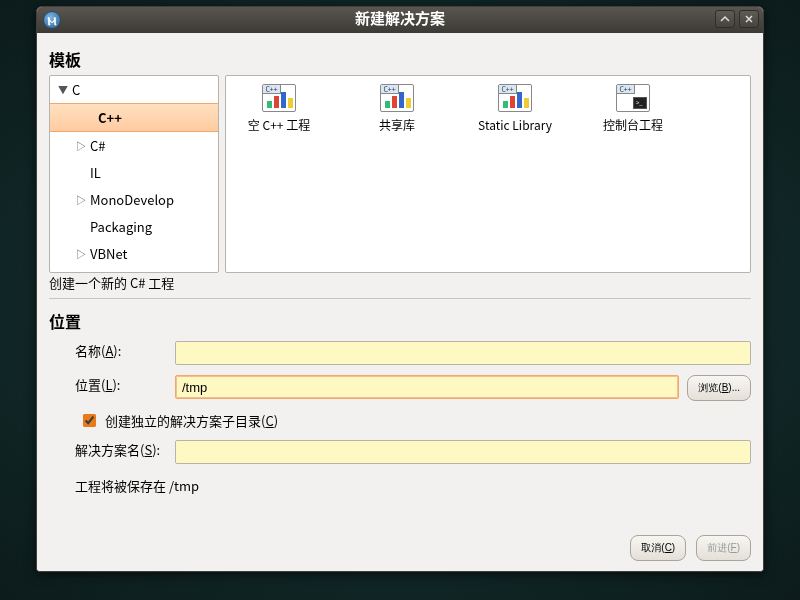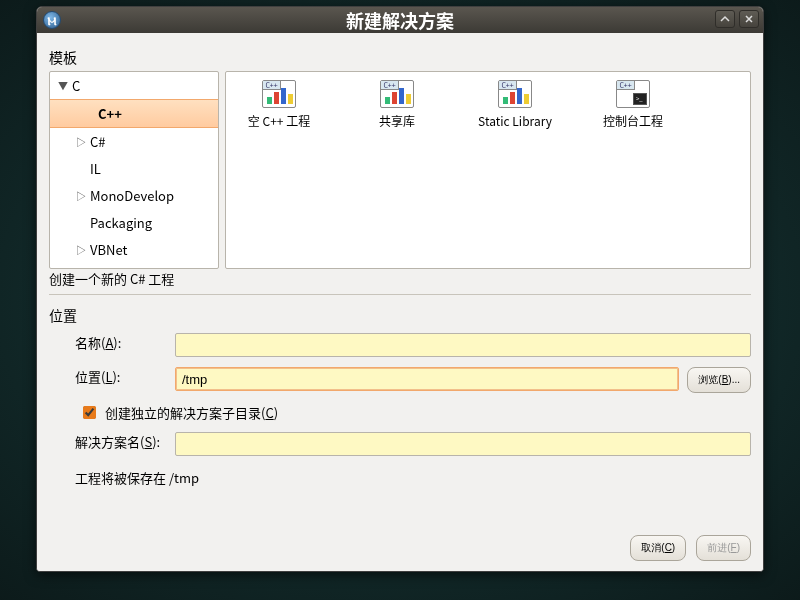--- a/index.html
+++ b/index.html
@@ -19,21 +19,21 @@
     border-radius: 6px 6px 4px 4px;
     box-shadow: 0 3px 12px rgba(0,0,0,.6);
     display: flex; flex-direction: column;
   }
   .titlebar {
     height: 26px;
     background: linear-gradient(#5a564f, #3c3a35);
     border-radius: 5px 5px 0 0;
     display: flex; align-items: flex-start; justify-content: center;
     position: relative;
-    color: #fff; font-weight: bold; font-size: 18px;
+    color: #fff; font-weight: bold; font-size: 15px;
   }
   .titlebar .app-icon {
     position: absolute; left: 6px; top: 4px;
     width: 18px; height: 18px;
     border-radius: 50%;
     background: radial-gradient(circle at 40% 35%, #7fb8e8, #2a5a8a);
     display: flex; align-items: center; justify-content: center;
     border: 1px solid #234b73;
   }
   .titlebar .app-icon::after {
@@ -49,21 +49,21 @@
     color: #ddd; font-size: 10px;
     display: flex; align-items: center; justify-content: center;
     cursor: pointer;
   }
   .content {
     flex: 1; padding: 10px 12px;
     display: flex; flex-direction: column;
     background: #f2f1ef;
     border-radius: 0 0 3px 3px;
   }
-  .section-label { font-weight: normal; font-size: 14px; margin: 4px 0; }
+  .section-label { font-weight: bold; font-size: 16px; margin: 4px 0; }
   .template-row { display: flex; gap: 6px; height: 198px; }
   .tree {
     width: 170px;
     border: 1px solid #b8b4ab;
     background: #fff;
     overflow: auto;
     border-radius: 2px;
   }
   .tree-item {
     padding: 4px 4px 4px 8px;

